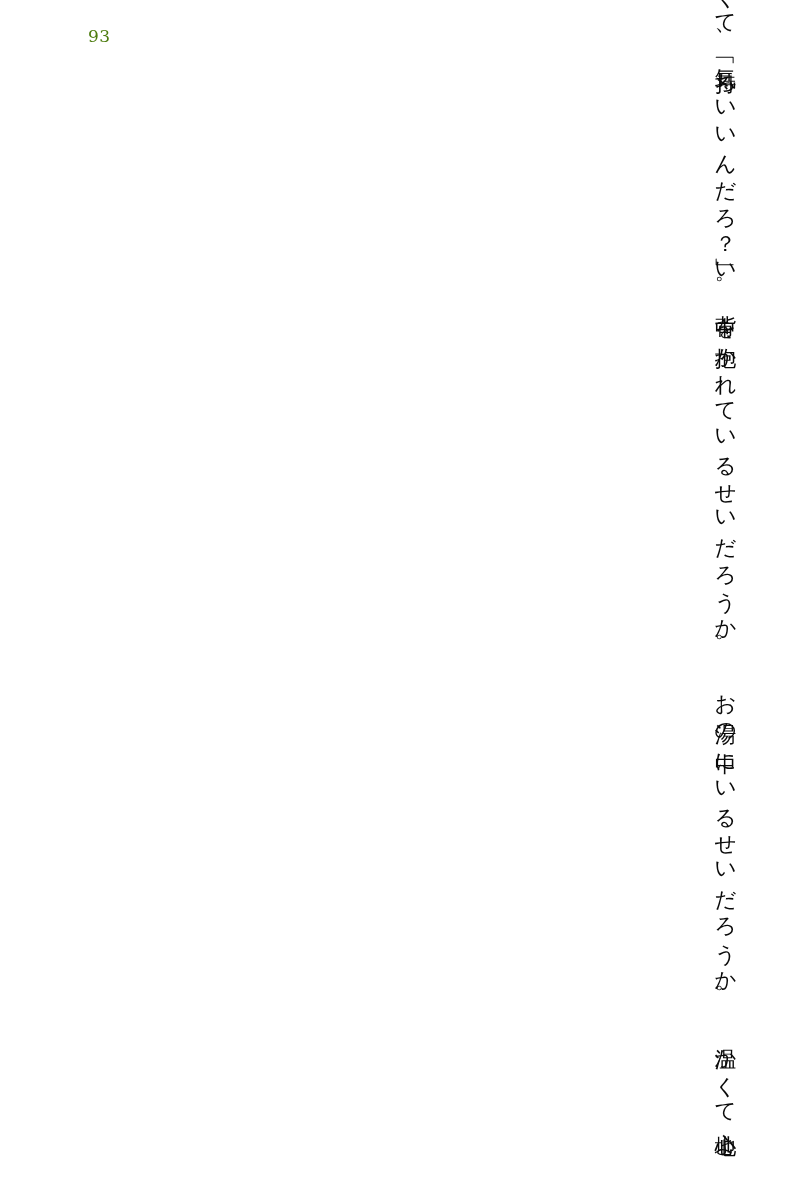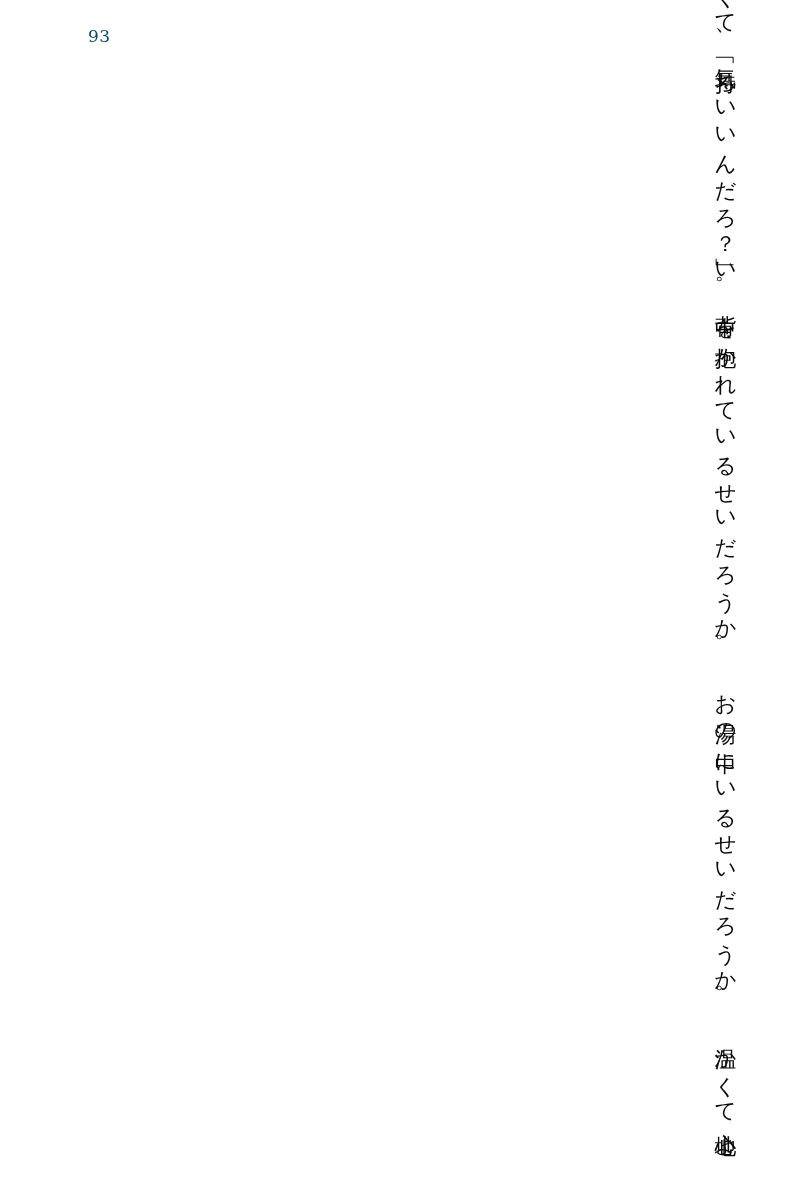--- a/index.html
+++ b/index.html
@@ -21,21 +21,21 @@
     background: #ffffff;
     box-sizing: border-box;
   }
   .page-number {
     position: absolute;
     top: 26px;
     left: 88px;
     font-size: 17px;
     font-family: "DejaVu Serif", "Liberation Serif", serif;
     letter-spacing: 0.5px;
-    color: #0c4a6e;
+    color: #4d7c0f;
   }
   .text-body {
     position: absolute;
     top: 88px;
     left: 56px;
     right: 56px;
     height: 1060px;
     display: flex;
     flex-direction: row-reverse;
     flex-wrap: nowrap;

